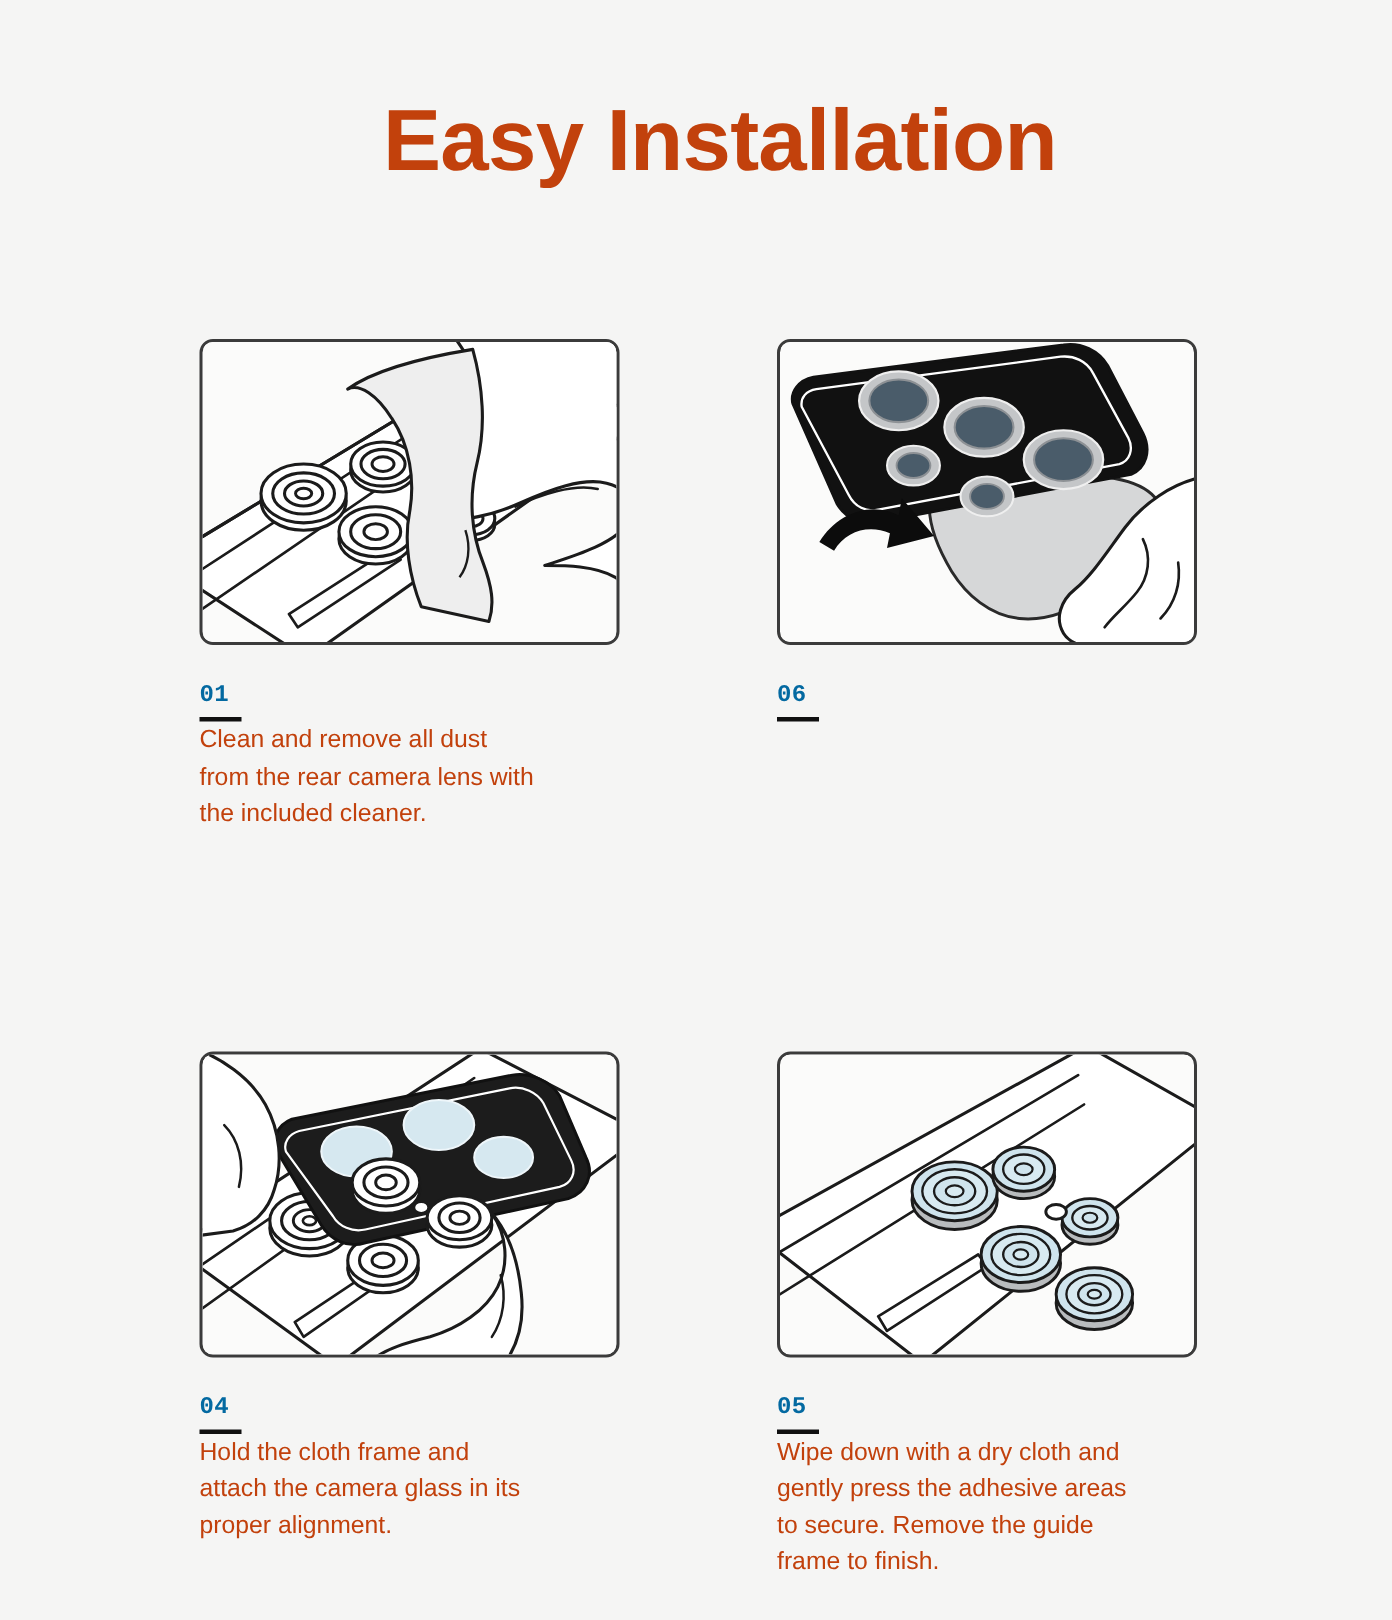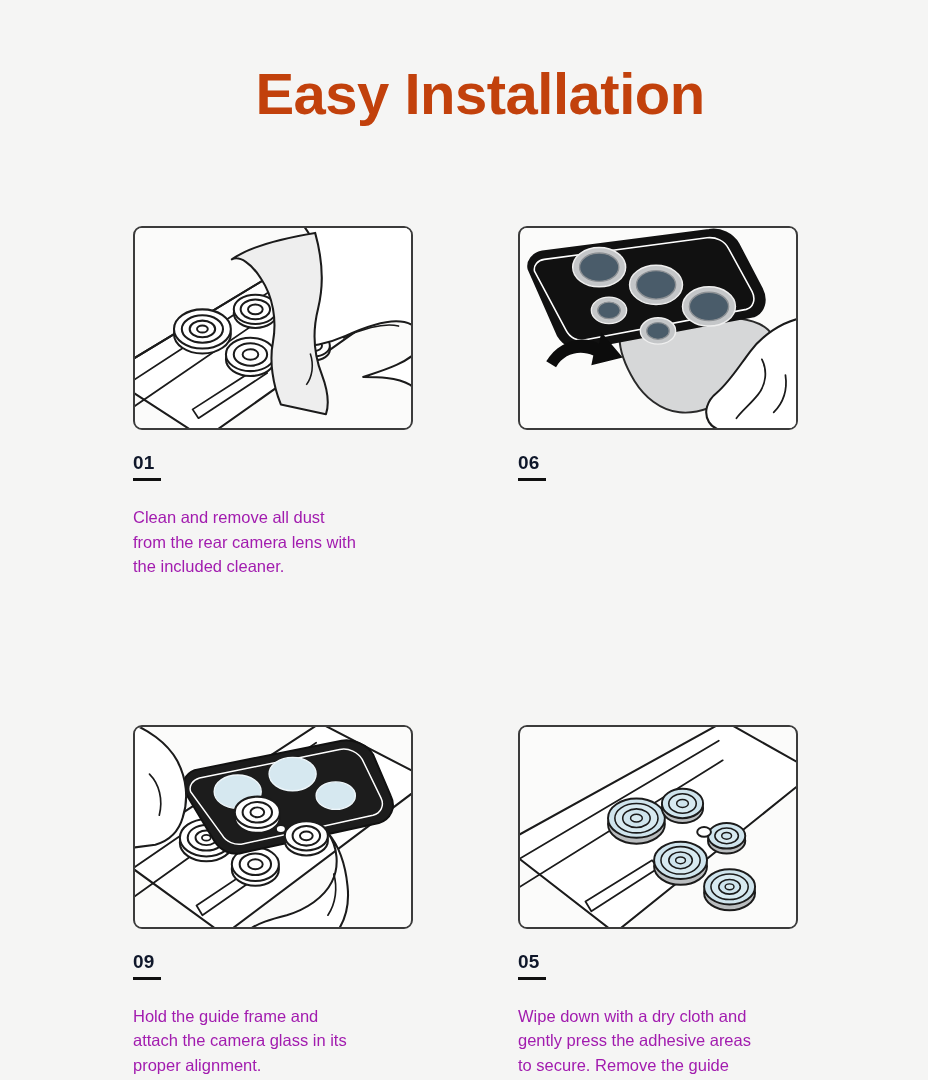--- a/index.html
+++ b/index.html
@@ -53,39 +53,40 @@
     border: 2px solid #3b3b3b;
     border-radius: 9px;
     background: #fbfbfa;
     overflow: hidden;
     position: relative;
   }
   .panel svg { display: block; width: 100%; height: 100%; }
 
   .step-number {
     margin-top: 22px;
-    font-size: 19px;
+    font-size: 16px;
     font-weight: bold;
     line-height: 22px;
-    color: #0f172a;
+    color: #0369a1;
     display: inline-block;
     letter-spacing: 0.2px;
+    font-family: Liberation Mono, monospace;
   }
   .step-number-rule {
     margin-top: 4px;
     width: 28px;
     height: 3px;
     background: #101010;
   }
 
   .step-text {
-    margin-top: 24px;
+    margin-top: 0;
     font-size: 16.5px;
     line-height: 24.5px;
-    color: #a21caf;
+    color: #c2410c;
     width: 285px;
     white-space: pre-line;
   }
 </style>
 </head>
 <body>
 
 <div class="page-title">Easy Installation</div>
 
 <div class="steps-grid">
@@ -291,23 +292,23 @@
           </g>
 
           <g stroke="#1b1b1b" stroke-width="2.1" fill="#ffffff" stroke-linejoin="round" stroke-linecap="round">
             <path d="M 196 108 C 206 122 208 142 200 158 C 192 174 174 186 154 192
                      C 138 196 124 200 114 208 L 196 208 L 206 208
                      C 214 196 218 180 216 162 C 214 142 208 122 196 108 Z" fill="#ffffff"></path>
             <path d="M 202 150 C 206 164 204 180 196 192" fill="none" stroke-width="1.7"></path>
           </g>
         </svg>
       </div>
-      <div class="step-number">09</div>
+      <div class="step-number">04</div>
       <div class="step-number-rule"></div>
-      <div class="step-text">Hold the guide frame and
+      <div class="step-text">Hold the cloth frame and
 attach the camera glass in its
 proper alignment.</div>
     </div>
 
     <div class="step">
       <div class="panel">
         <svg viewBox="0 0 280 204" xmlns="http://www.w3.org/2000/svg">
           <rect width="280" height="204" fill="#fbfbfa"></rect>
           <g stroke="#1b1b1b" stroke-width="2.1" fill="#ffffff" stroke-linejoin="round" stroke-linecap="round">
 

